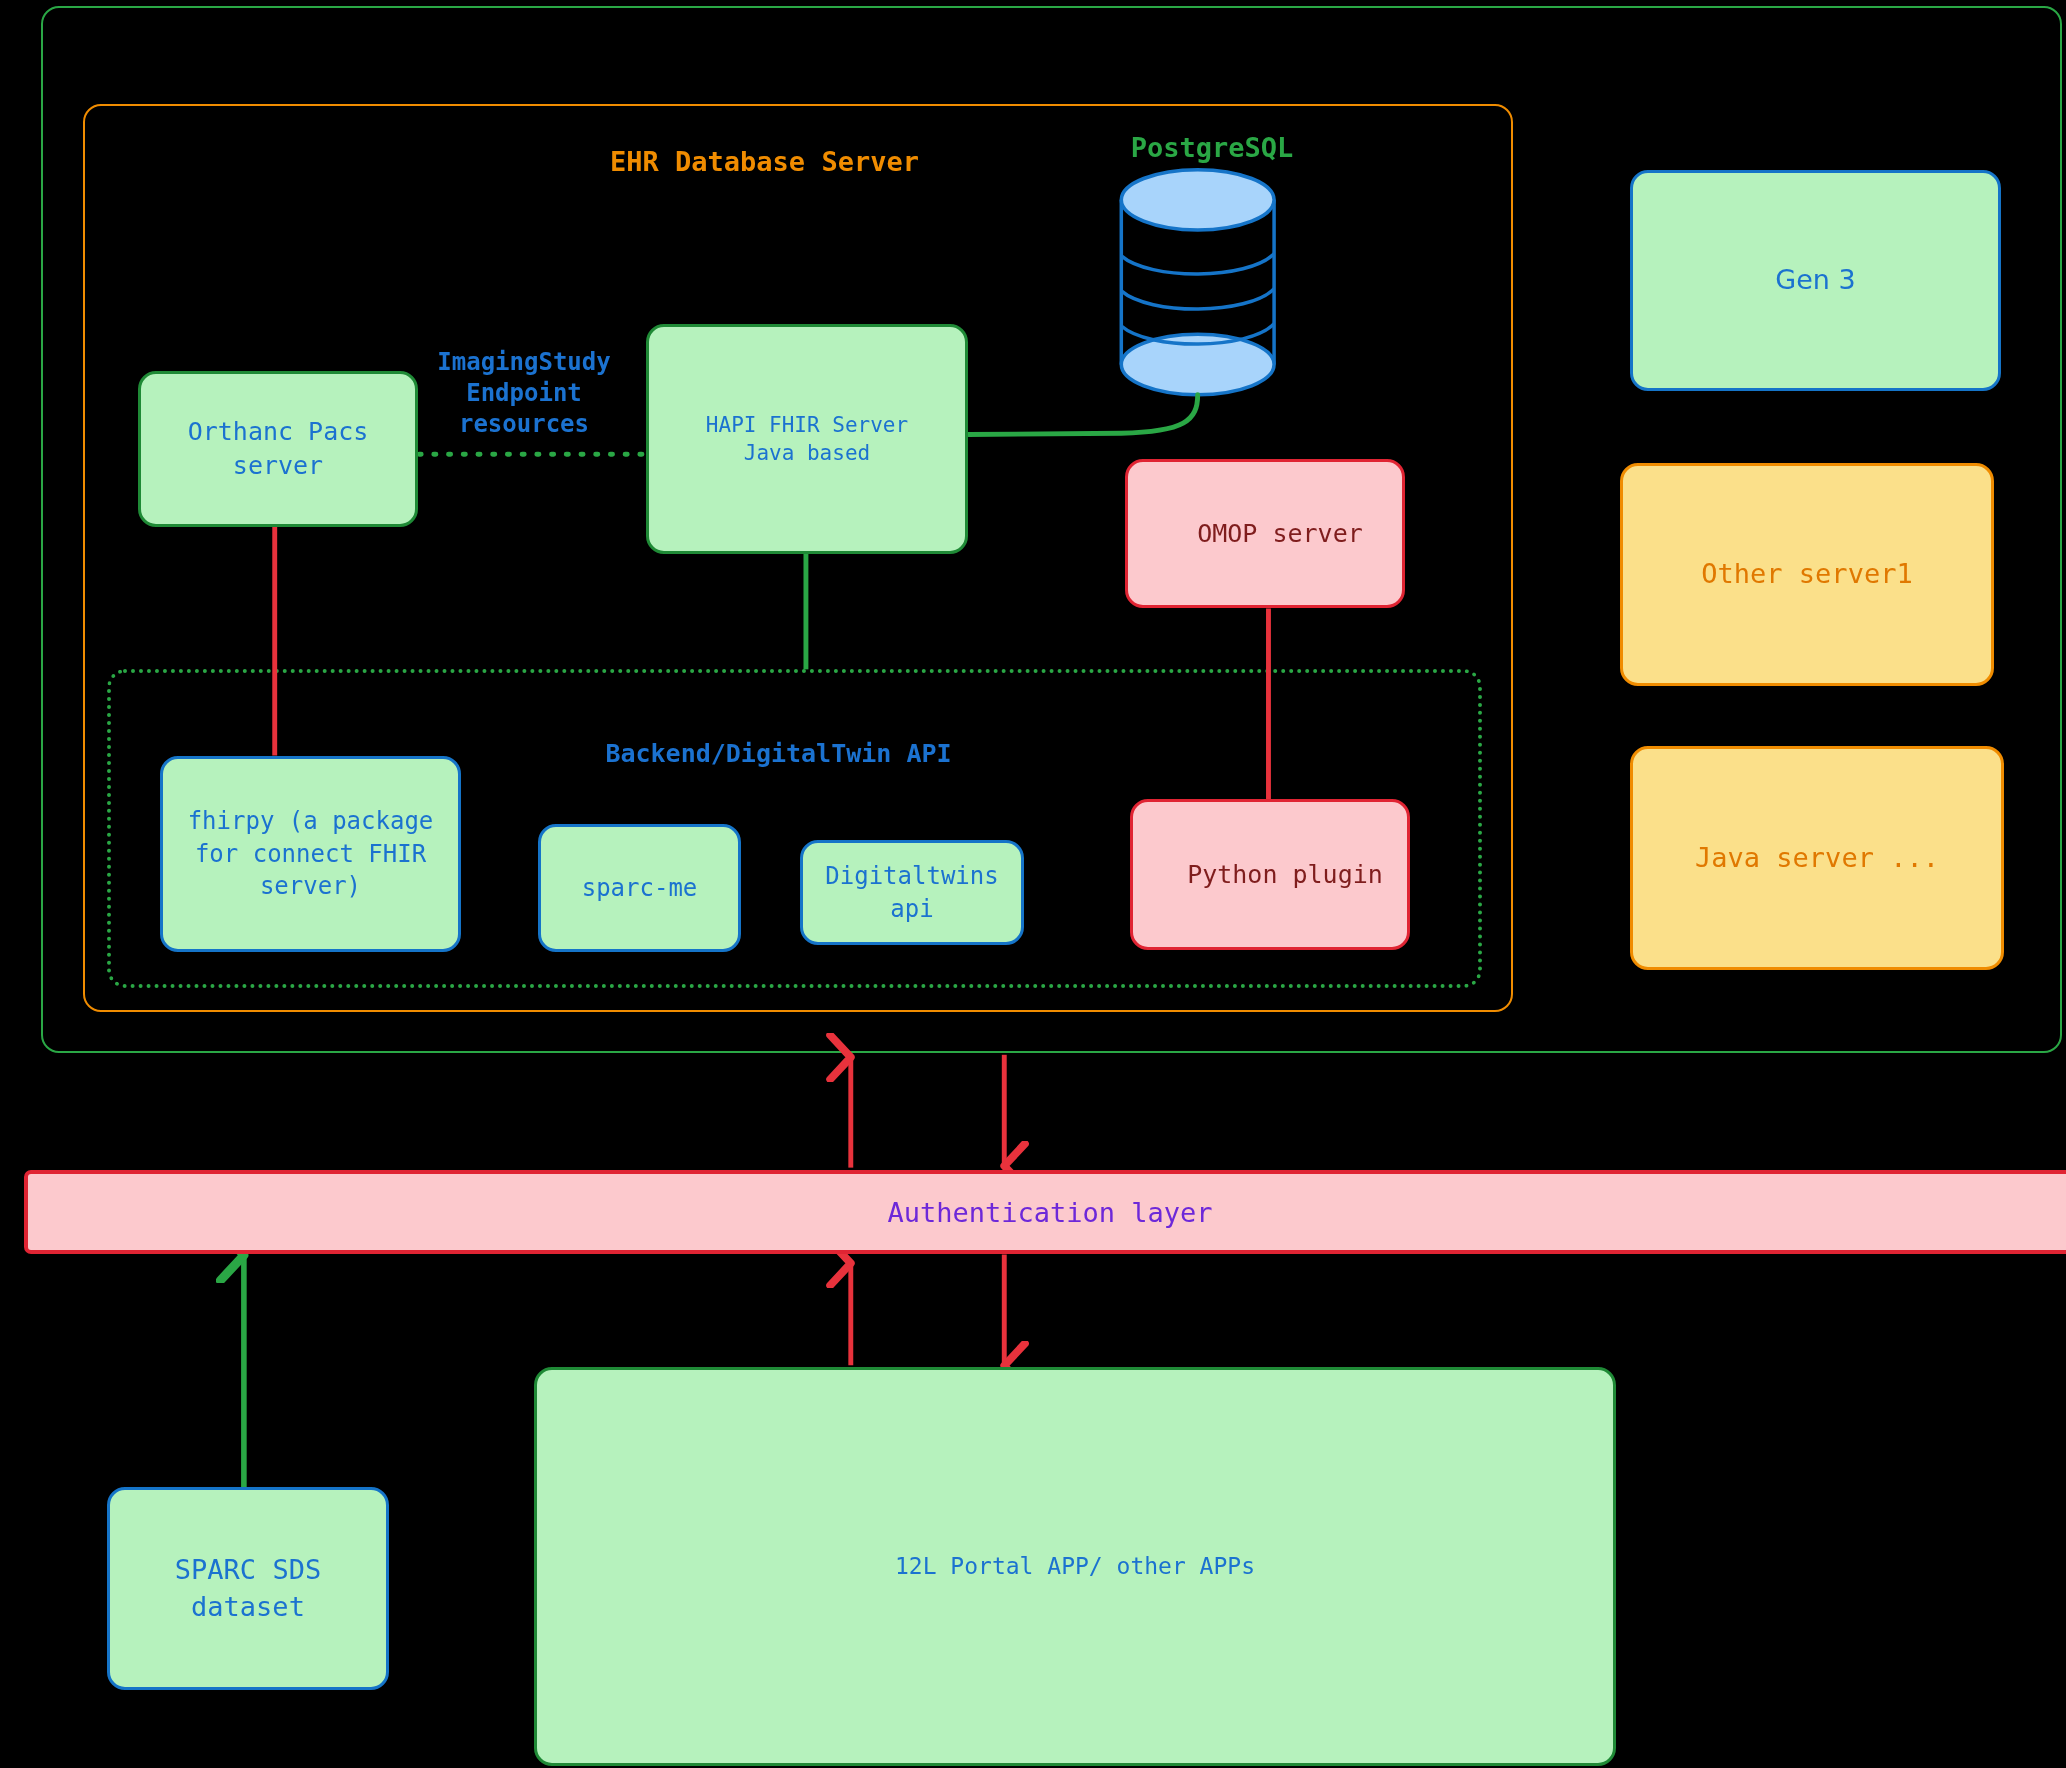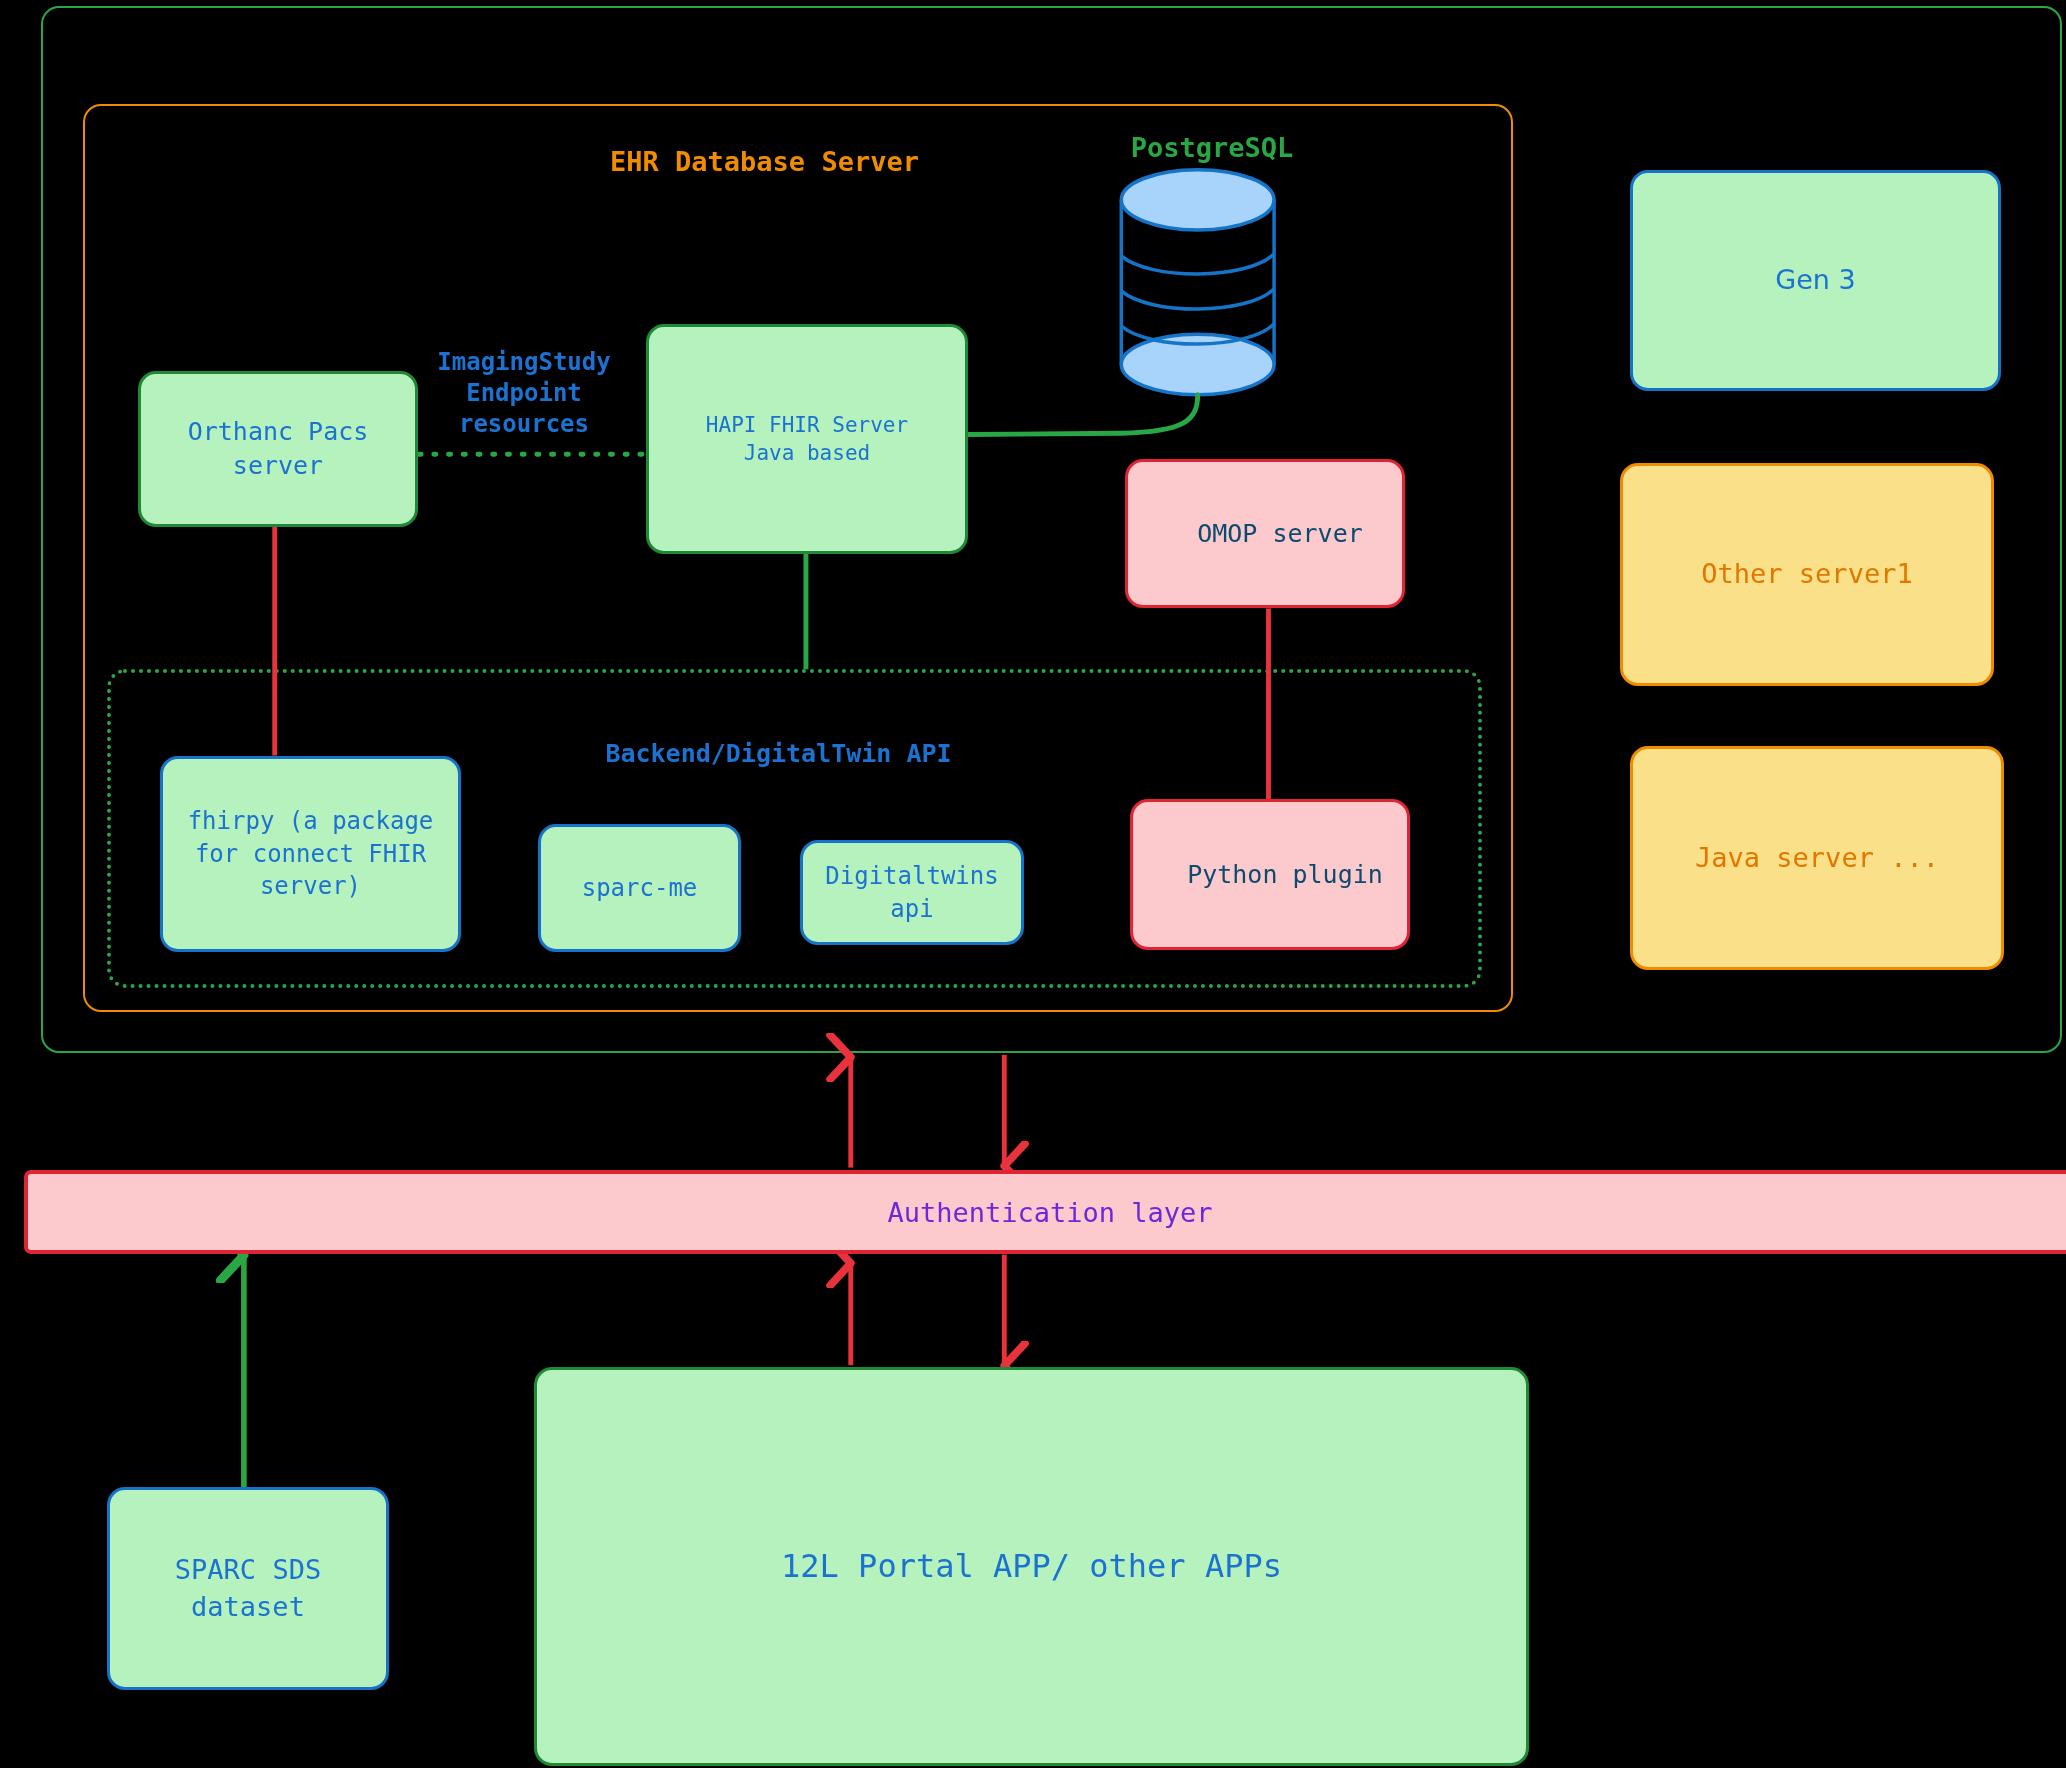--- a/index.html
+++ b/index.html
@@ -7,21 +7,21 @@
        font-family:"DejaVu Sans Mono","Liberation Mono",monospace;}
   .stage{position:absolute;inset:0;}
   svg.layer{position:absolute;left:0;top:0;width:2066px;height:1769px;pointer-events:none;}
 
   .node{position:absolute;box-sizing:border-box;display:flex;align-items:center;
         justify-content:center;text-align:center;border-radius:18px;
         font-family:"DejaVu Sans Mono","Liberation Mono",monospace;line-height:1.35;}
   .green-node{background:#b6f2bd;border:3.5px solid #1f8a36;color:#1b72d0;}
   .greenblue-node{background:#b6f2bd;border:3.5px solid #1574c8;color:#1b72d0;}
   .yellow-node{background:#fbe08a;border:3.5px solid #f08c00;color:#e07800;}
-  .red-node{background:#fcc9cd;border:3.5px solid #e02433;color:#0c4a6e;padding-left:30px;}
+  .red-node{background:#fcc9cd;border:3.5px solid #e02433;color:#7f1d1d;padding-left:30px;}
 
   .label{position:absolute;text-align:center;
          font-family:"DejaVu Sans Mono","Liberation Mono",monospace;line-height:1.3;}
   .label-green{color:#2aa745;font-weight:bold;}
   .label-orange{color:#f08c00;font-weight:bold;}
   .label-blue{color:#1b72d0;font-weight:bold;}
 
   .container-green{position:absolute;border:2.8px solid #2aa745;border-radius:18px;box-sizing:border-box;}
   .container-orange{position:absolute;border:2.8px solid #f08c00;border-radius:18px;box-sizing:border-box;}
   .container-dotted{position:absolute;border:4.2px dotted #2aa745;border-radius:18px;box-sizing:border-box;}
@@ -147,18 +147,18 @@
   </div>
 
   <div class="authbar" style="left:7px;top:1170px;width:2052px;height:84px;font-size:27px;">
     <span>Authentication layer</span>
   </div>
 
   <div class="node greenblue-node" style="left:107px;top:1487px;width:282px;height:203px;font-size:27px;">
     <span>SPARC SDS dataset</span>
   </div>
 
-  <div class="node green-node" style="left:534px;top:1367px;width:995px;height:399px;font-size:32px;">
+  <div class="node green-node" style="left:534px;top:1367px;width:1082px;height:399px;font-size:23px;">
     <span>12L Portal APP/ other APPs</span>
   </div>
 
 </div>
 
 
 </body></html>

